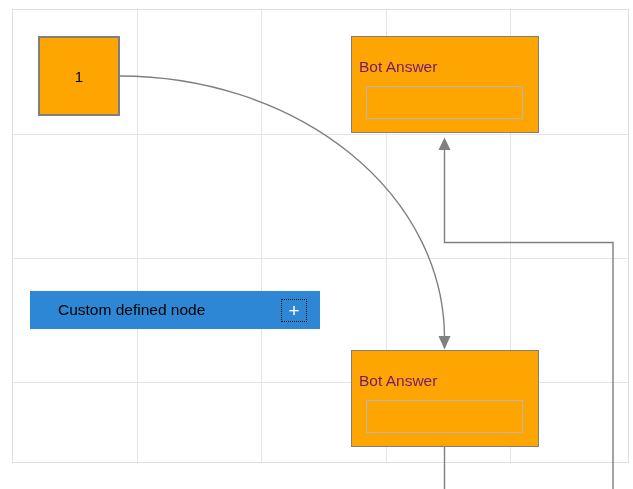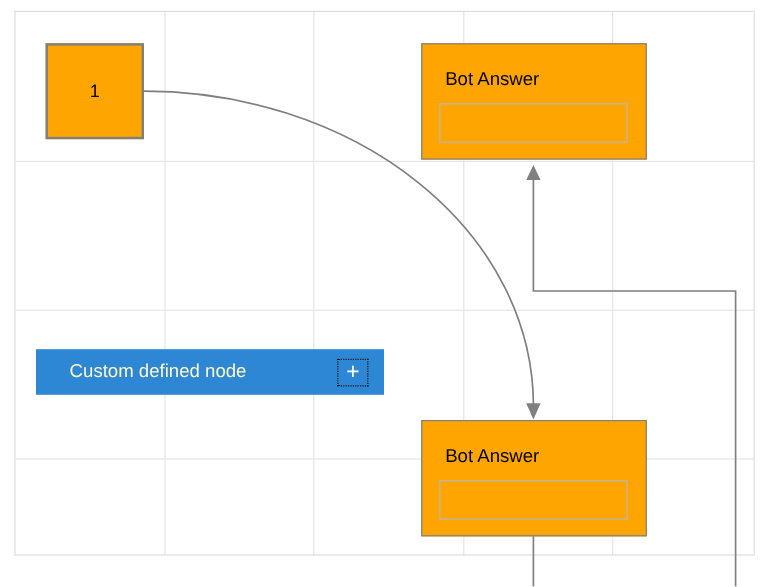--- a/index.html
+++ b/index.html
@@ -22,33 +22,33 @@
   .orange{background:#ffa502;border:1.6px solid #7f7f7f;}
   #start-node{
     left:38px;top:36px;width:82px;height:80px;border-width:2px;
     display:flex;align-items:center;justify-content:center;
     font-size:15px;color:#000;
   }
   .bot-box{left:351px;width:188px;height:97px;}
   #bot-answer-top{top:36px;}
   #bot-answer-bottom{top:350px;}
   .bot-title{
-    position:absolute;left:19px;top:21px;font-size:15.5px;color:#000000;
+    position:absolute;left:7px;top:21px;font-size:15.5px;color:#701a75;
     white-space:nowrap;
   }
   .bot-field{
     position:absolute;left:13.5px;top:48.5px;width:157px;height:33px;
     box-sizing:border-box;border:1px solid #b7b7b7;background:#ffa502;
   }
   #custom-node{
     left:30px;top:291px;width:290px;height:38px;background:#2e87d5;
   }
   .custom-label{
     position:absolute;left:28px;top:0;line-height:38px;font-size:15.5px;
-    color:#fef9c3;white-space:nowrap;
+    color:#000000;white-space:nowrap;
   }
   .add-btn{
     position:absolute;left:251px;top:8px;width:26px;height:23px;
     box-sizing:border-box;border:1px dotted #111111;
     display:flex;align-items:center;justify-content:center;
     color:#ffffff;font-size:19px;line-height:1;cursor:pointer;
     user-select:none;
   }
 </style>
 </head>

